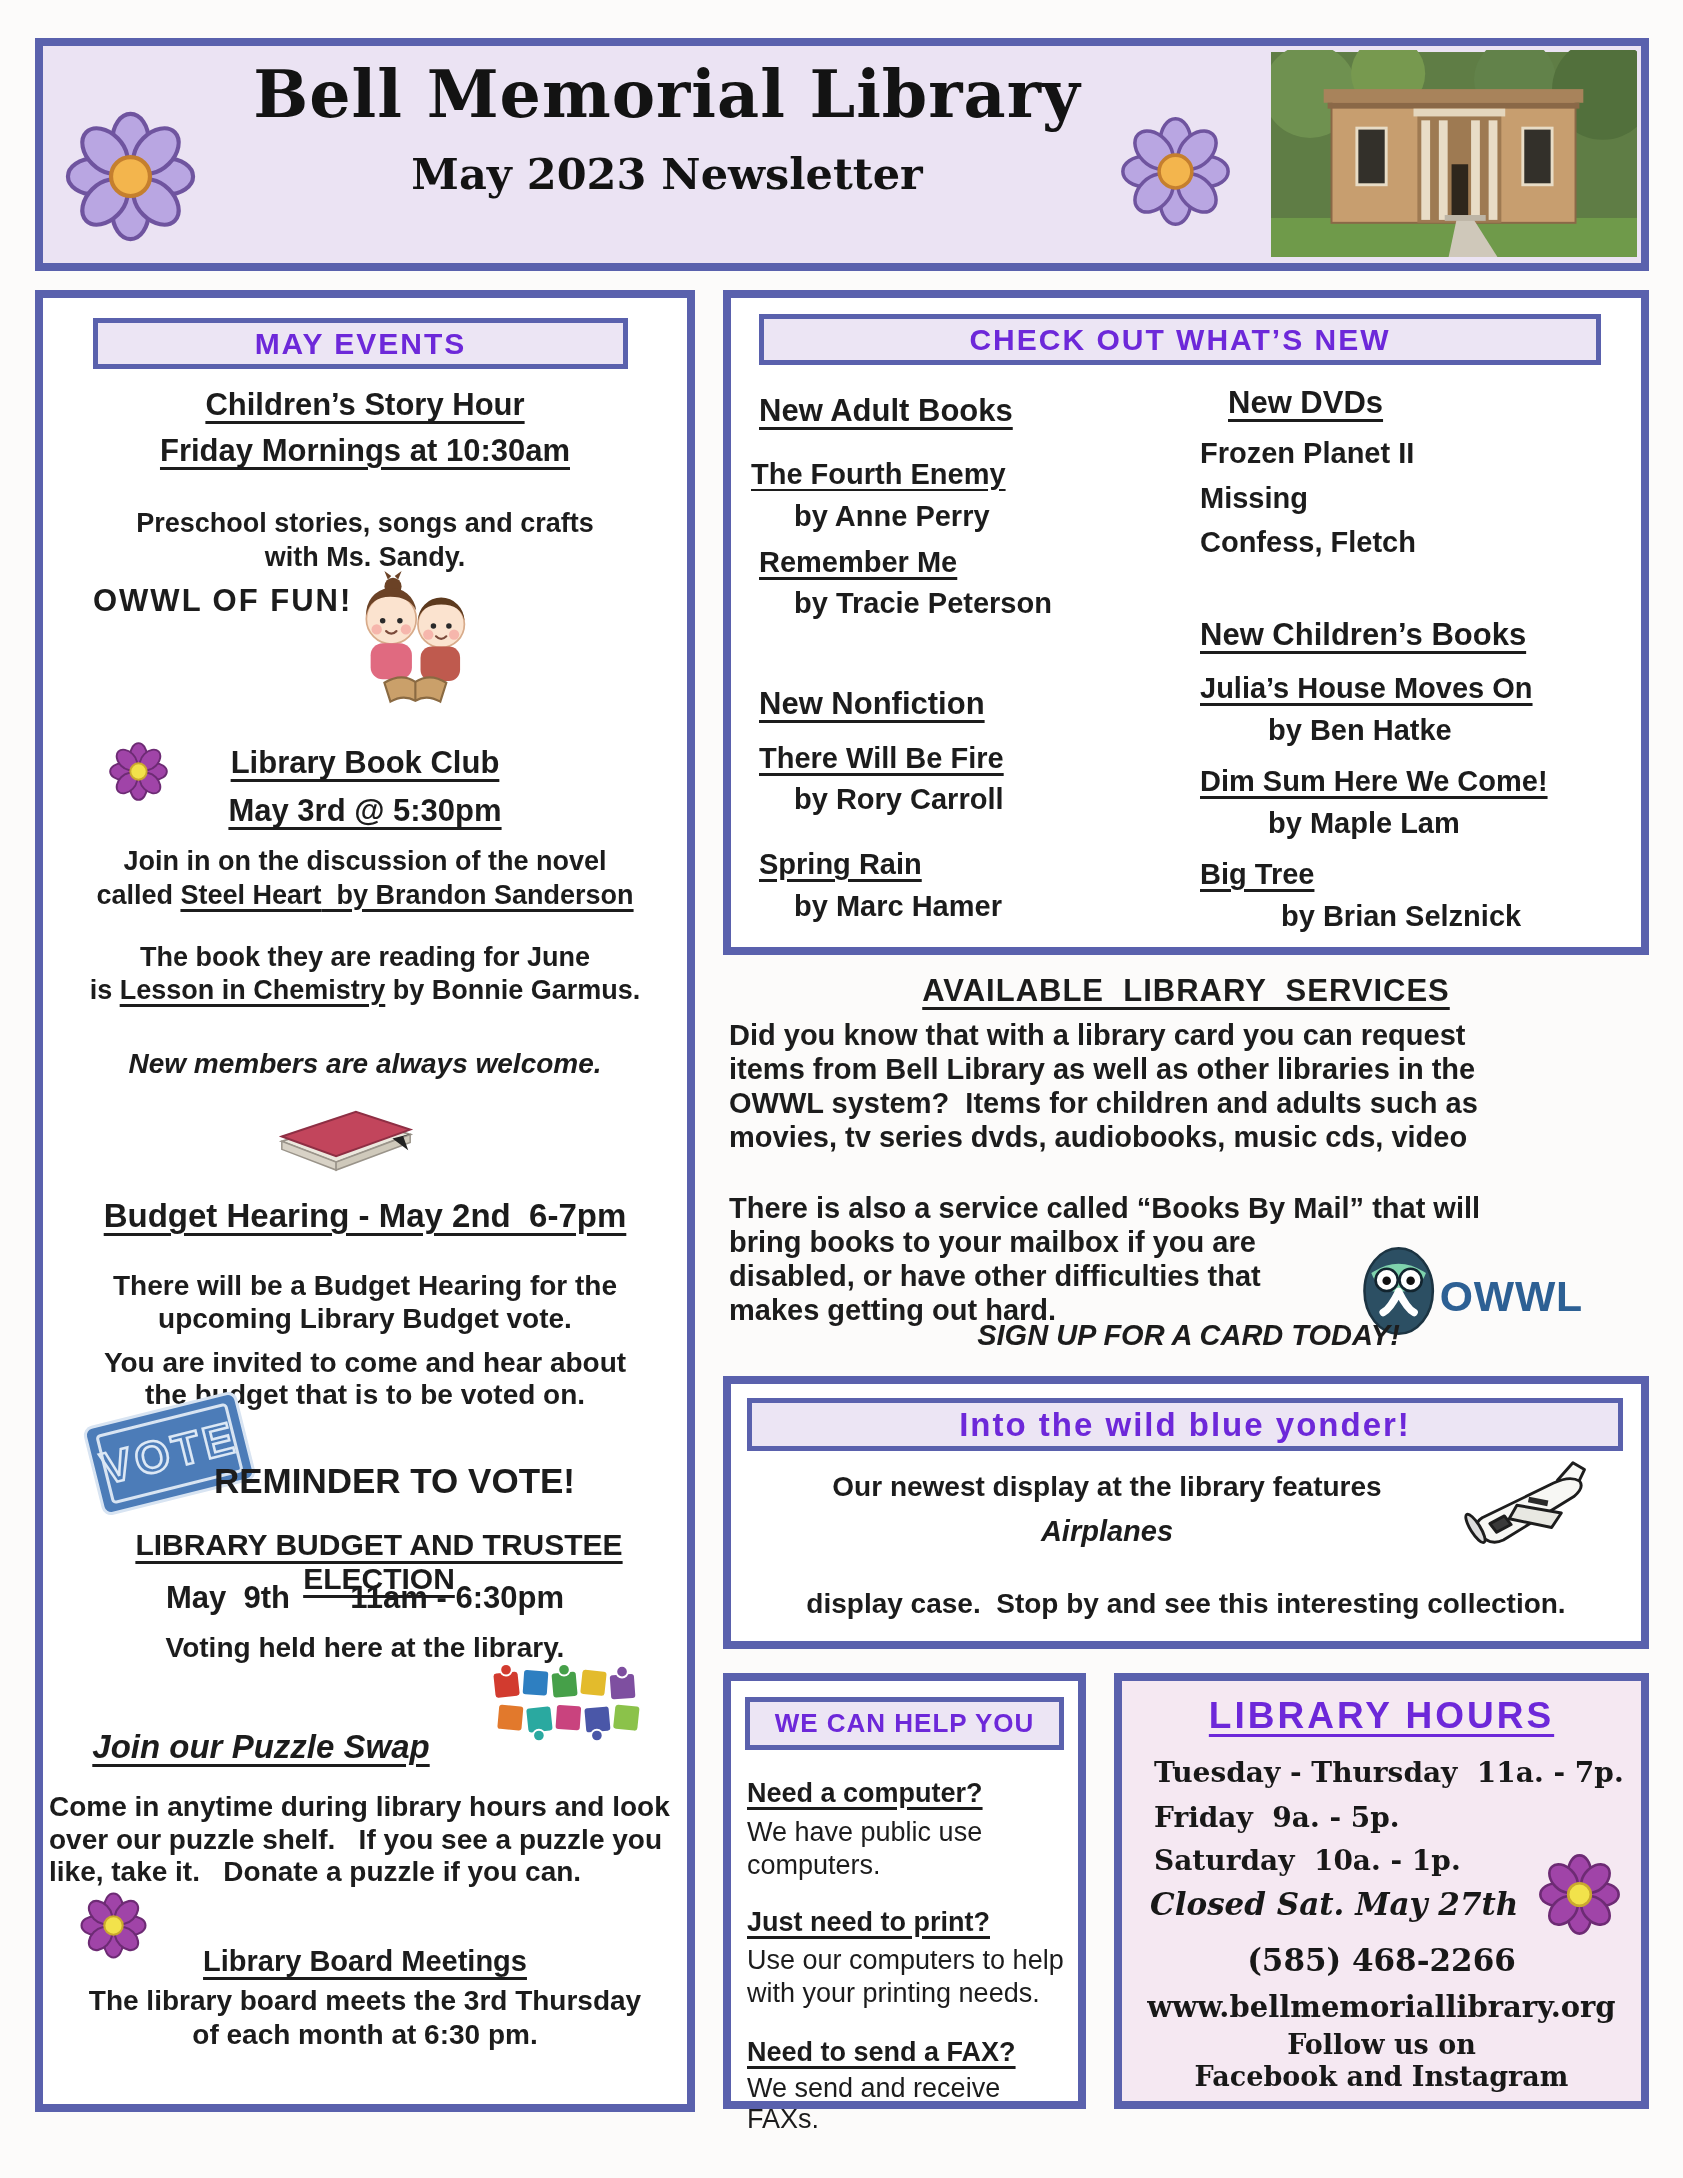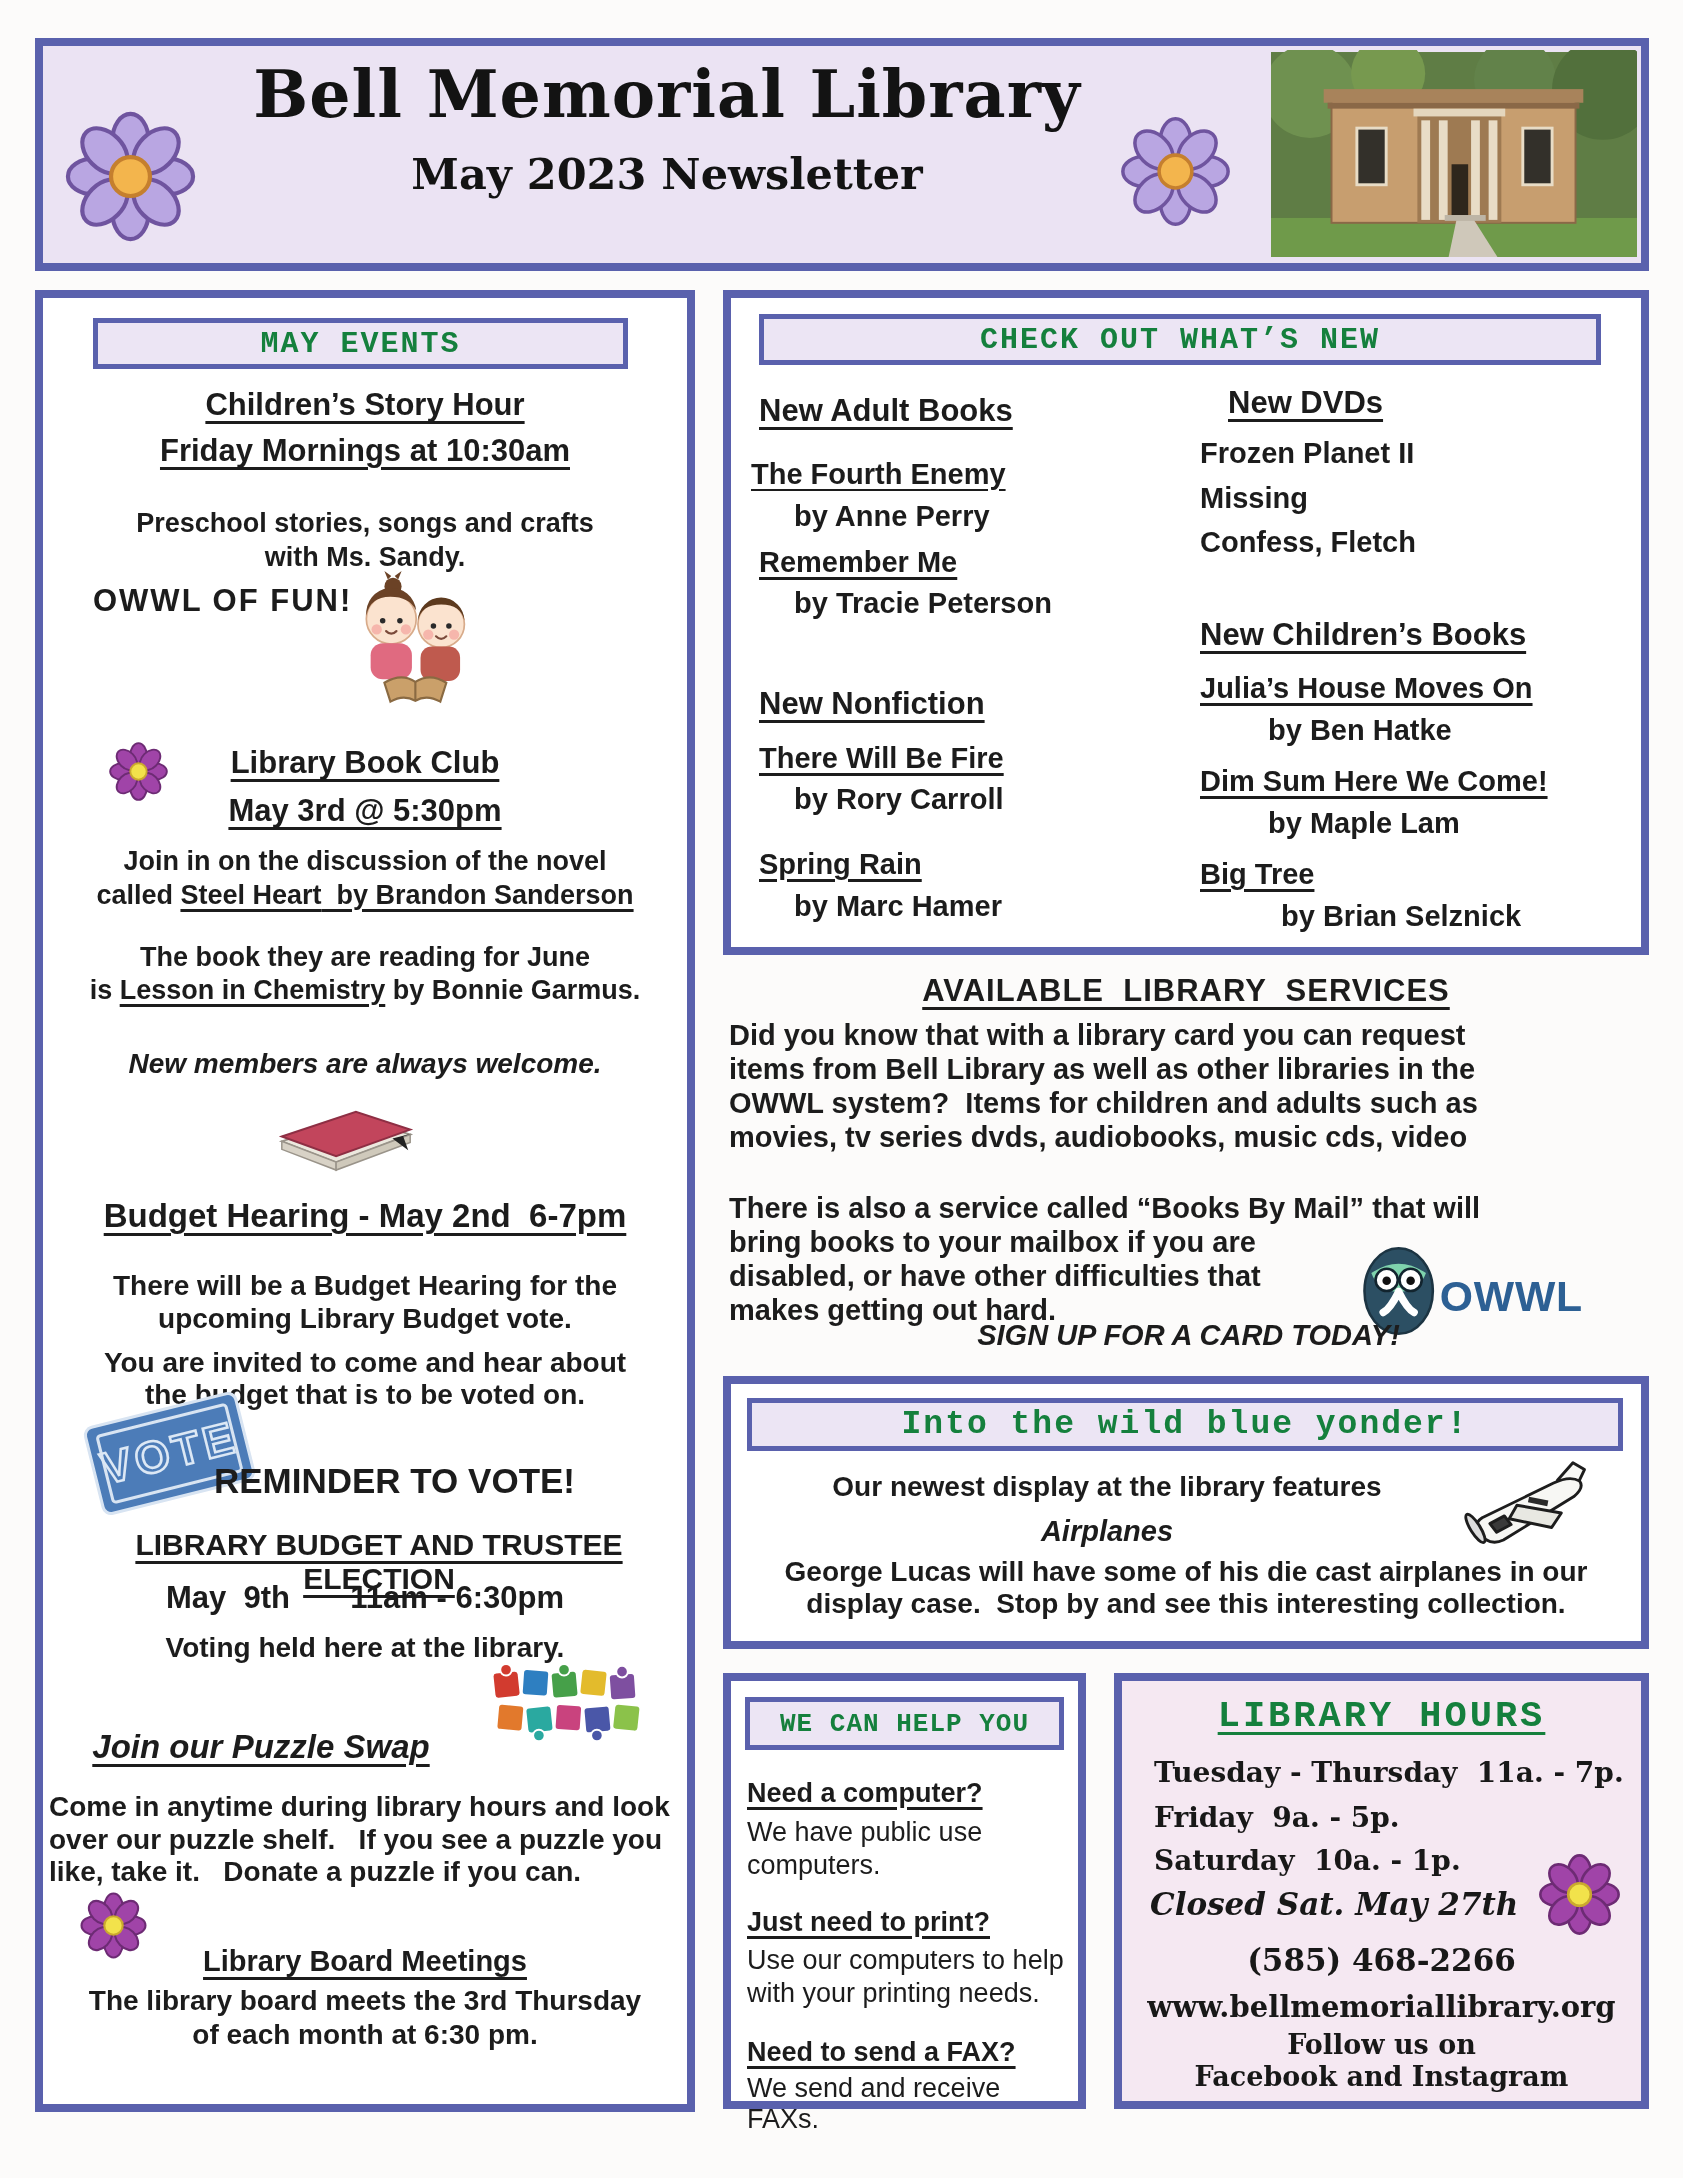--- a/index.html
+++ b/index.html
@@ -9,21 +9,21 @@
   .abs { position:absolute; }
   .pre { white-space:pre-wrap; }
   .ctr { text-align:center; }
   .b { font-weight:bold; }
   .i { font-style:italic; }
   .u { text-decoration:underline; text-underline-offset:6px; text-decoration-thickness:3px; }
   .u2 { text-decoration:underline; text-underline-offset:5px; text-decoration-thickness:2.5px; }
 
   .panel { border:8px solid #5a61ad; background:#ffffff; }
   .titlebar { border:5px solid #5a61ad; background:#ece5f4; display:flex; align-items:center; justify-content:center; }
-  .stencil { font-family:Liberation Mono, monospace; font-weight:bold; letter-spacing:2px; color:#15803d; }
+  .stencil { font-family:Liberation Sans, sans-serif; font-weight:bold; letter-spacing:2px; color:#6d28d9; }
   .serifb { font-family:"DejaVu Serif", serif; font-weight:bold; color:#181818; }
 
   #header { left:35px; top:38px; width:1614px; height:233px; border:8px solid #5a61ad; background:#ebe3f3; }
   #header .htitle { left:30px; top:10px; width:1188px; text-align:center; font-family:"DejaVu Serif", serif; font-weight:bold; font-size:65px; letter-spacing:1px; color:#131313; }
   #header .hsub { left:149px; top:103px; width:950px; text-align:center; font-family:"DejaVu Serif", serif; font-weight:bold; font-size:43px; color:#131313; }
 
   #events-box { left:35px; top:290px; width:660px; height:1822px; }
   #whatsnew-box { left:723px; top:290px; width:926px; height:665px; }
   #services { left:723px; top:965px; width:926px; height:401px; }
   #display-box { left:723px; top:1376px; width:926px; height:273px; }
@@ -292,21 +292,20 @@
 
     <div class="abs ctr b i" style="left:119px; top:354px; width:693px; font-size:29px;">SIGN UP FOR A CARD TODAY!</div>
   </div>
 
   <div id="display-box" class="abs panel">
     <div class="abs titlebar" style="left:16px; top:14px; width:876px; height:53px;">
       <span class="stencil" style="font-size:33px;">Into the wild blue yonder!</span>
     </div>
     <div class="abs ctr b t28" style="left:0; top:87px; width:752px;">Our newest display at the library features</div>
     <div class="abs ctr b i t29" style="left:0; top:131px; width:752px;">Airplanes</div>
-    <div class="abs ctr b t28" style="left:0; top:172px; width:100%;">George Lucas will have some of his die cast airplanes in our</div>
     <div class="abs ctr b t28 pre" style="left:0; top:204px; width:100%;">display case.  Stop by and see this interesting collection.</div>
 
     <svg class="abs" style="left:728px; top:73px;" width="139" height="111" viewBox="0 0 140 115">
       <g stroke="#1d1d1d" stroke-width="3" fill="#f7f7f4" stroke-linejoin="round">
         <path d="M100 24 L116 6 L128 13 L120 30 Z"></path>
         <path d="M18 78 Q13 69 22 63 L96 27 Q113 19 123 25 Q128 32 117 41 L44 86 Q29 93 18 78 Z"></path>
         <path d="M58 50 L104 58 L94 73 L50 64 Z" fill="#e8e8e2"></path>
         <path d="M30 69 L45 61 L52 70 L37 78 Z" fill="#3a3a3a"></path>
         <ellipse cx="15" cy="74" rx="5" ry="17" transform="rotate(-32 15 74)" fill="#dddddd"></ellipse>
         <path d="M70 44 L90 48" stroke-width="6" stroke="#2a2a2a"></path>

